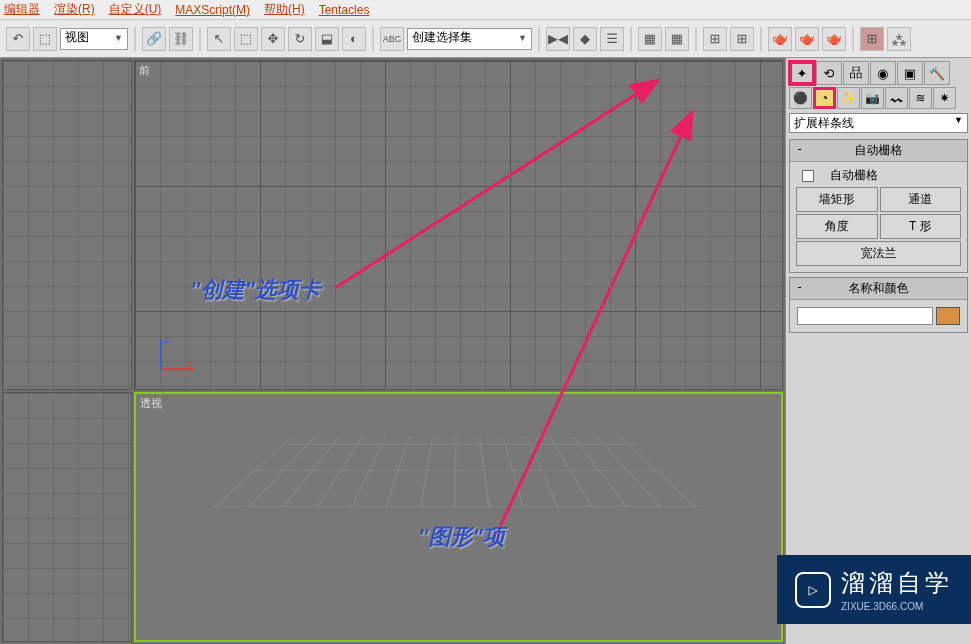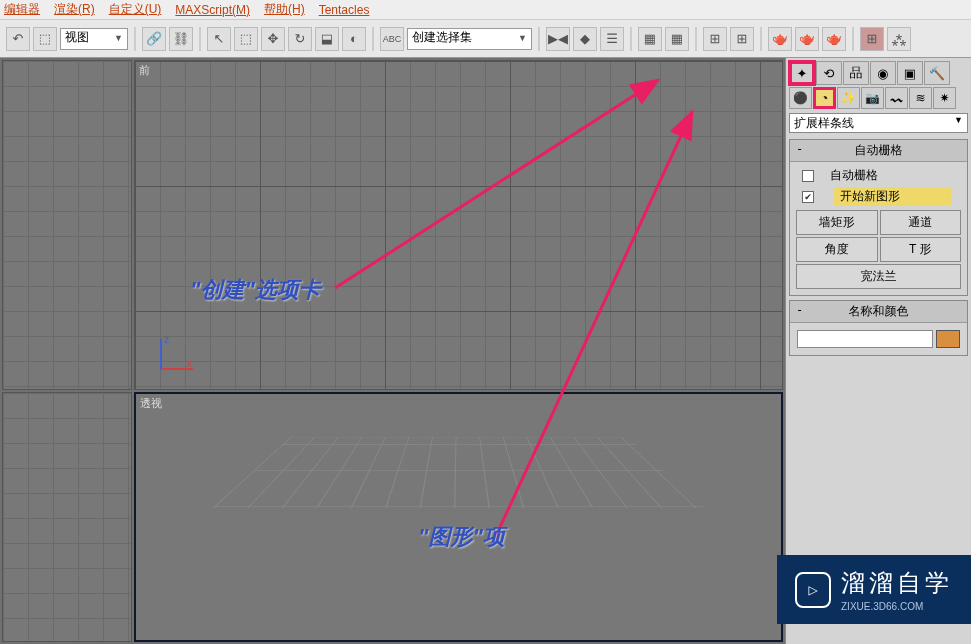--- a/index.html
+++ b/index.html
@@ -60,21 +60,21 @@
       grid-template-rows: 330px 1fr;
       gap: 2px;
       background: #707070;
       padding: 2px;
     }
     .vp {
       background: #787878;
       border: 1px solid #555;
       position: relative;
     }
-    .vp-active { border: 2px solid #0f172a; }
+    .vp-active { border: 2px solid #84cc16; }
     .vp-label {
       position: absolute;
       top: 2px; left: 4px;
       color: #ddd;
       font-size: 11px;
       z-index: 2;
     }
     .vp-grid {
       position: absolute;
       inset: 0;
@@ -390,24 +390,20 @@
     </div>
     <div class="panel-dropdown"><span>扩展样条线</span></div>
 
     <div class="rollout">
       <div class="rollout-header"><span class="minus">-</span><span>自动栅格</span></div>
       <div class="rollout-body">
         <div class="checkbox-row">
           <span class="cb"></span>
           <span>自动栅格</span>
         </div>
-        <div class="checkbox-row">
-          <span class="cb checked"></span>
-          <span class="highlight-row" style="flex:1">开始新图形</span>
-        </div>
         <div class="btn-grid">
           <div class="obj-btn">墙矩形</div>
           <div class="obj-btn">通道</div>
           <div class="obj-btn">角度</div>
           <div class="obj-btn">T 形</div>
           <div class="obj-btn wide-btn">宽法兰</div>
         </div>
       </div>
     </div>
 

